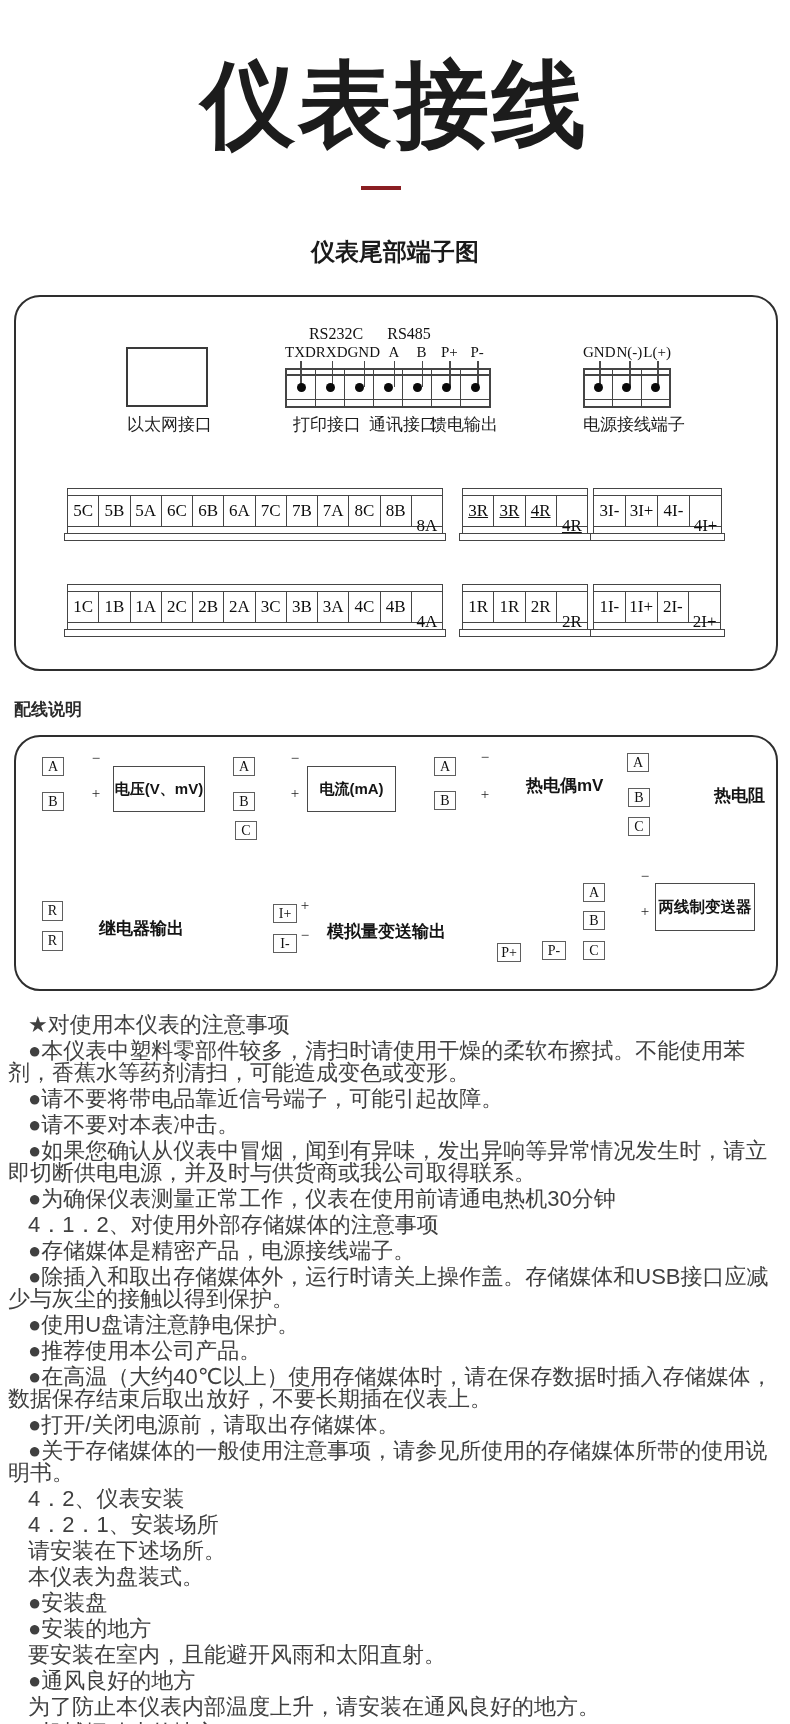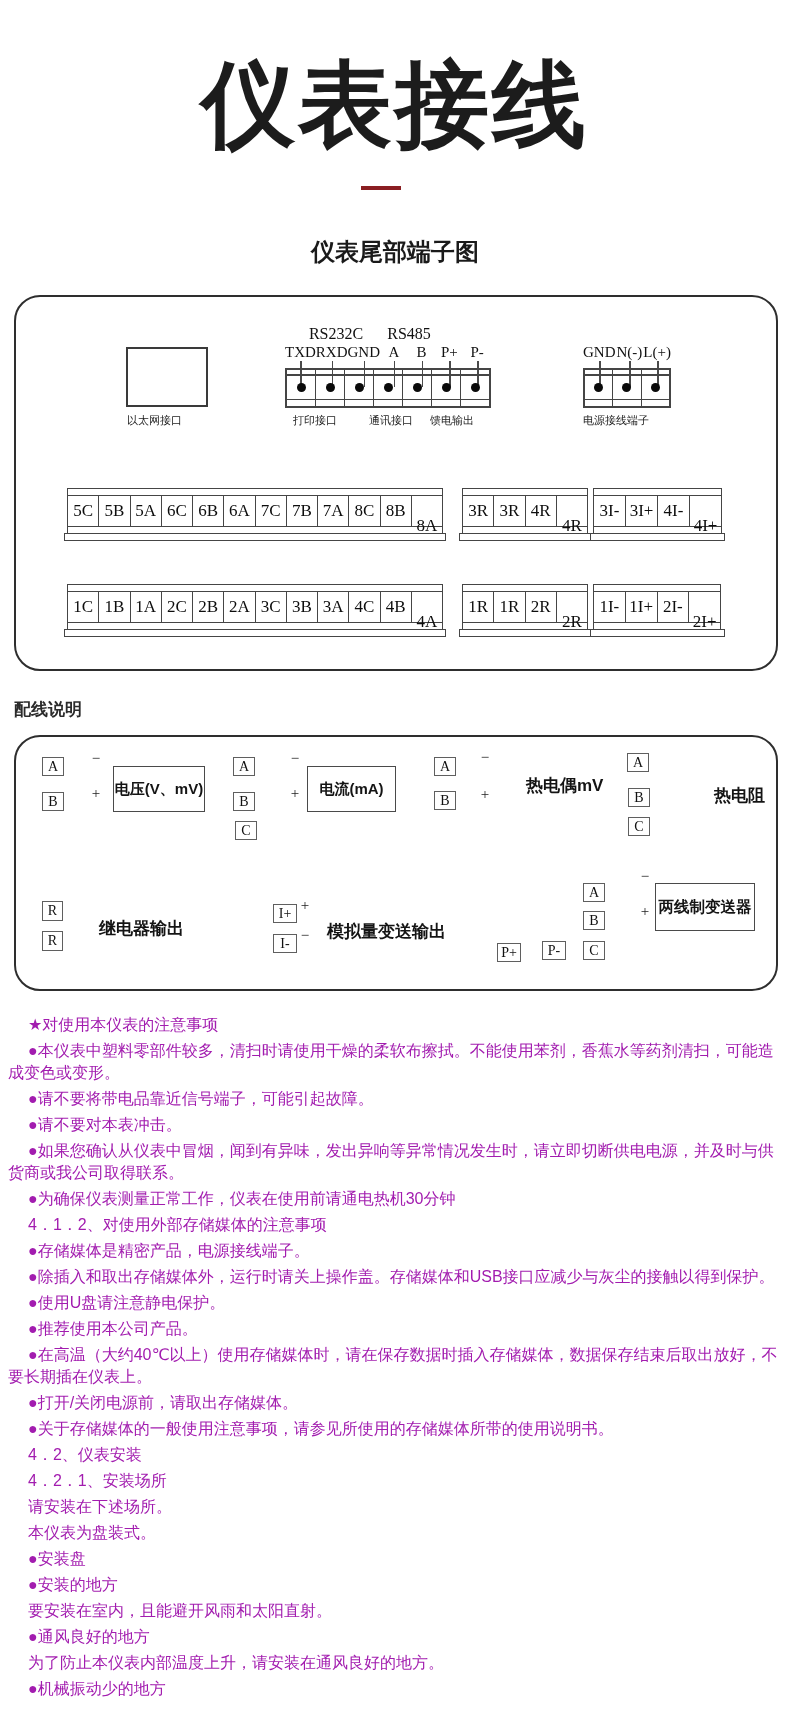--- a/index.html
+++ b/index.html
@@ -27,41 +27,41 @@
   .pin-label{display:block;height:16px;line-height:16px;font-size:15px;color:#111;white-space:nowrap;
     font-family:"Liberation Serif","DejaVu Serif",serif;}
   .pin-wire{position:absolute;left:50%;top:17px;width:1.5px;height:26px;background:#4a4a4a;}
   .pin-strip{position:absolute;height:40px;border:2px solid #454545;box-sizing:border-box;}
   .pin-strip::before{content:"";position:absolute;left:0;right:0;top:4px;height:1.5px;background:#454545;}
   .pin-strip::after{content:"";position:absolute;left:0;right:0;bottom:6px;height:1.5px;background:#454545;}
   .pin-cells{position:absolute;height:40px;display:flex;box-sizing:border-box;padding:2px 2px;}
   .pin-cell{flex:1 1 0;position:relative;border-right:1.5px solid #454545;}
   .pin-cell:last-child{border-right:none;}
   .dot{position:absolute;left:50%;top:13px;width:9px;height:9px;margin-left:-4.5px;border-radius:50%;background:#0a0a0a;}
-  .caption{position:absolute;top:413px;font-size:11px;color:#1d1d1d;white-space:nowrap;}
+  .caption{position:absolute;top:413px;font-size:17px;color:#1d1d1d;white-space:nowrap;}
   
   .tgroup{position:absolute;border:1.5px solid #454545;background:#fff;box-sizing:border-box;}
   .tband{height:6px;border-bottom:1.5px solid #454545;}
   .tband.bot{border-bottom:none;border-top:1.5px solid #454545;}
   .tcells{display:flex;height:30px;}
   .tcell{flex:1 1 0;border-right:1.5px solid #454545;display:flex;align-items:center;justify-content:center;
     font-family:"Liberation Serif","DejaVu Serif",serif;font-size:17px;color:#0d0d0d;white-space:nowrap;}
   .tcell:last-child{border-right:none;margin-top:30px;}
   .twide{position:absolute;height:8px;border:1.5px solid #454545;background:#fff;box-sizing:border-box;}
   
   .term{position:absolute;border:1.5px solid #5f5f5f;background:#fff;display:flex;align-items:center;justify-content:center;
     font-family:"Liberation Serif","DejaVu Serif",serif;font-size:14px;color:#111;box-sizing:border-box;}
   .dev{position:absolute;border:1.5px solid #4a4a4a;background:#fff;display:flex;align-items:center;justify-content:center;
     font-size:15px;font-weight:700;color:#141414;box-sizing:border-box;white-space:nowrap;}
   .wlabel{position:absolute;font-size:17px;font-weight:700;color:#141414;white-space:nowrap;}
   .sign{position:absolute;width:16px;text-align:center;font-size:15px;color:#222;
     font-family:"Liberation Serif","DejaVu Serif",serif;}
   
   .notes{position:absolute;left:0;top:1014px;width:770px;padding-left:8px;}
-  .notes p{margin:0 0 4px 0;font-size:16px;line-height:22px;color:#a21caf;text-indent:20px;
+  .notes p{margin:0 0 4px 0;font-size:22px;line-height:22px;color:#404040;text-indent:20px;
     letter-spacing:0px;}
 </style>
 </head>
 <body>
 
 <div id="page">
 
   <div class="main-title">仪表接线</div>
   <div class="red-divider"></div>
   <div class="subtitle">仪表尾部端子图</div>
@@ -220,21 +220,21 @@
         <div class="tcell">7B</div>
         <div class="tcell">7A</div>
         <div class="tcell">8C</div>
         <div class="tcell">8B</div>
         <div class="tcell">8A</div>
       </div>
     <div class="tband bot"></div>
   </div>
   <div class="twide" style="left:64px;top:533px;width:382px;"></div>
 
-  <div class="tgroup" style="left:462px;top:488px;width:126px;">
+  <div class="tgroup" style="left:462px;top:488px;width:126px;text-decoration:underline;">
     <div class="tband"></div>
     <div class="tcells">
 
     <div class="tcell">3R</div>
         <div class="tcell">3R</div>
         <div class="tcell">4R</div>
         <div class="tcell">4R</div>
       </div>
     <div class="tband bot"></div>
   </div>

